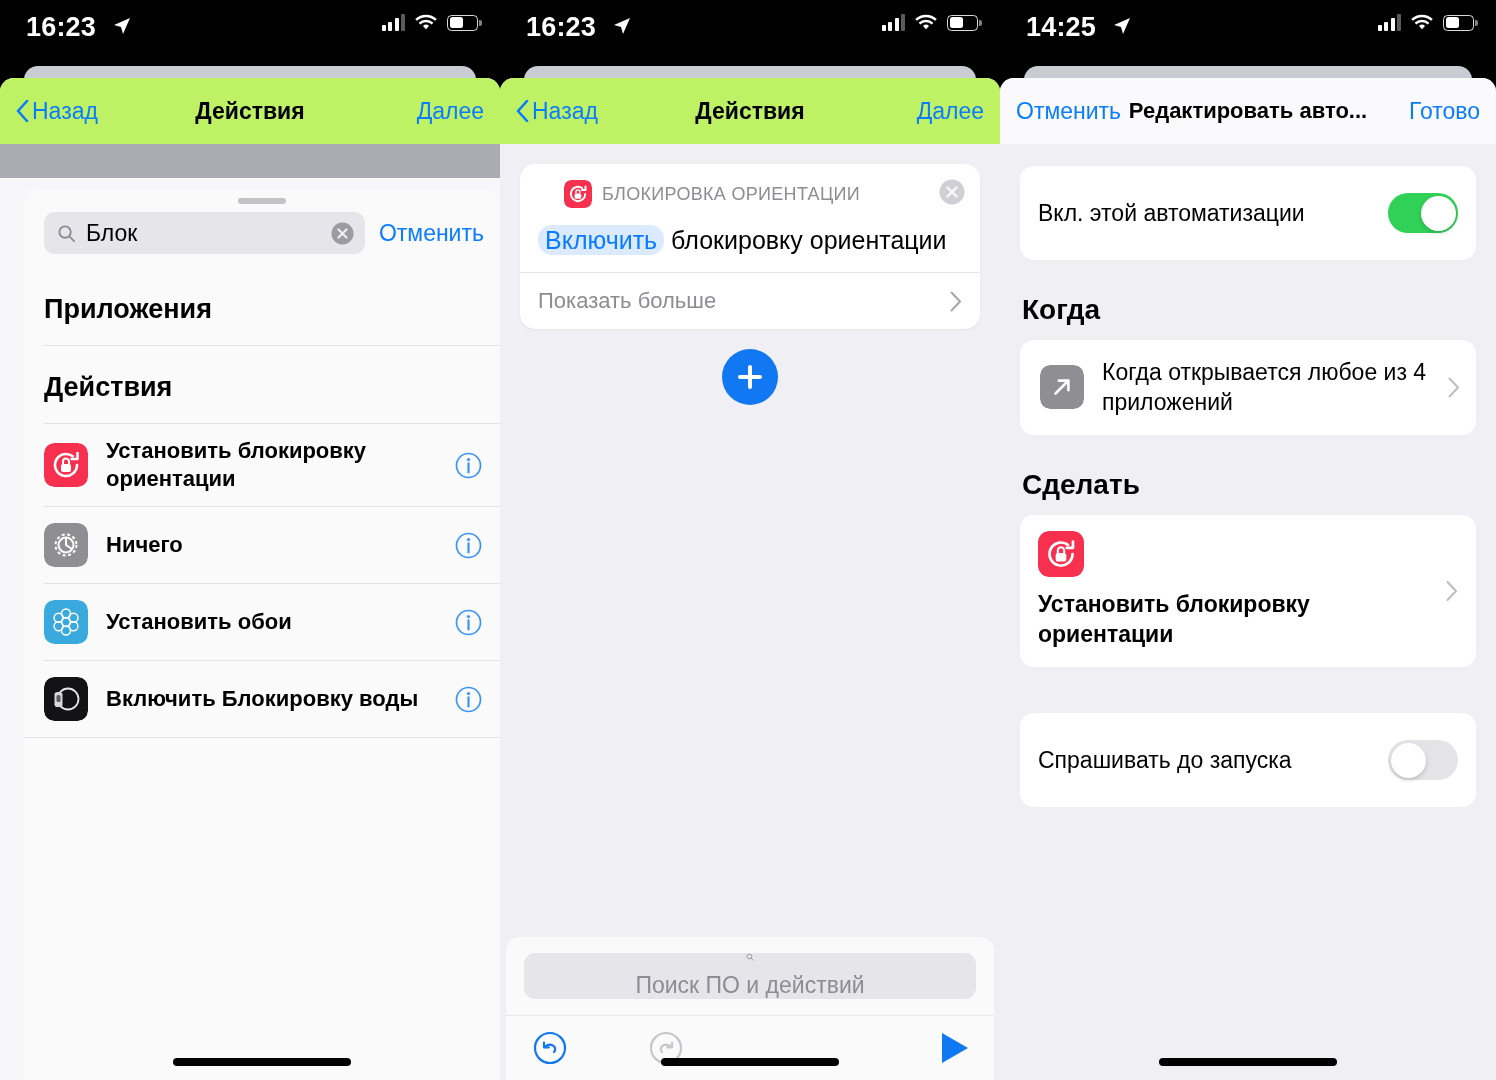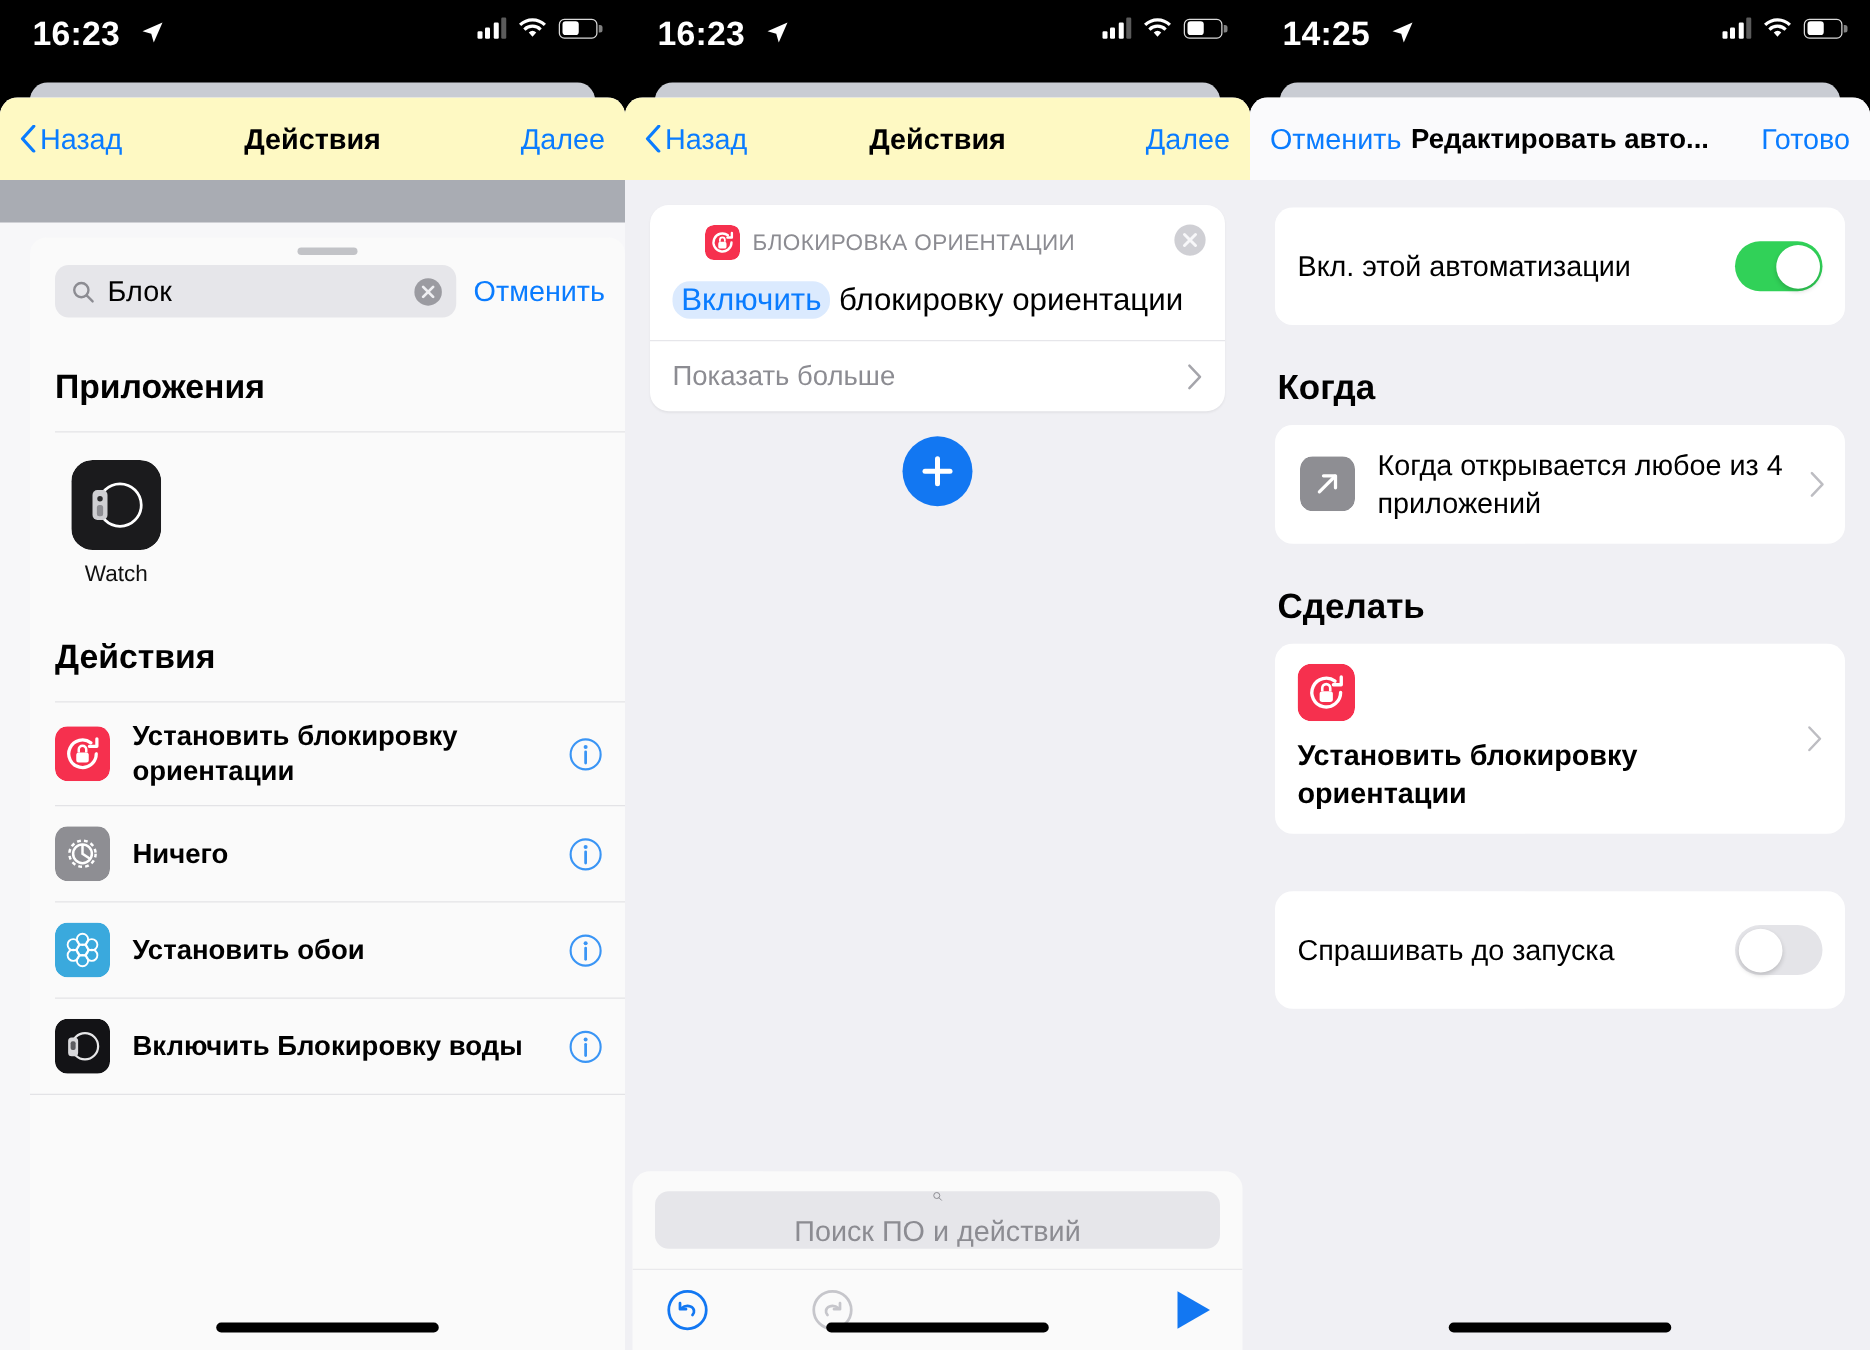--- a/index.html
+++ b/index.html
@@ -26,21 +26,21 @@
   .bars i:nth-child(4){height:17px;background:#5b5b5b;}
   .batt{position:relative;width:31px;height:16px;border:1.8px solid rgba(255,255,255,.85);border-radius:4.5px;box-sizing:border-box;}
   .batt::after{content:"";position:absolute;right:-4.5px;top:4.5px;width:2.5px;height:6px;background:rgba(255,255,255,.5);border-radius:0 2px 2px 0;}
   .batt u{position:absolute;left:1.6px;top:1.6px;bottom:1.6px;width:45%;background:#fff;border-radius:2.5px;display:block;}
 
   
   .backsheet{position:absolute;top:66px;left:24px;right:24px;height:60px;background:#c9ccd3;border-radius:14px 14px 0 0;z-index:5;}
   .sheet{position:absolute;top:78px;left:0;right:0;bottom:0;background:#f7f7f9;border-radius:14px 14px 0 0;z-index:10;overflow:hidden;}
 
   
-  .navbar{position:relative;height:66px;background:#fef9c3;display:flex;align-items:center;justify-content:space-between;padding:0 16px;box-sizing:border-box;}
+  .navbar{position:relative;height:66px;background:#bef264;display:flex;align-items:center;justify-content:space-between;padding:0 16px;box-sizing:border-box;}
   .navbar.plain{background:#fafafc;}
   .nav-left,.nav-right{display:flex;align-items:center;font-size:23px;color:#0a7cff;white-space:nowrap;}
   .nav-left{gap:3px;}
   .chev-back{width:13px;height:22px;flex:0 0 auto;}
   .nav-title{position:absolute;left:0;right:0;text-align:center;font-size:23px;font-weight:700;color:#000;pointer-events:none;}
   .nav-title.p3{font-size:22px;}
   .nav-rel{position:relative;}
 
   
   .graybar{height:34px;background:#a9acb3;}
@@ -174,34 +174,20 @@
                 <circle cx="12.5" cy="12.5" r="11" fill="#9b9ba1"></circle>
                 <path d="M8.5 8.5l8 8M16.5 8.5l-8 8" stroke="#efeff2" stroke-width="2.2" stroke-linecap="round"></path>
               </svg>
           </div>
           <div class="cancel-link">Отменить</div>
         </div>
 
         <div class="sec-head">Приложения</div>
         <div class="hr"></div>
 
-        <div class="appsrow">
-          <div class="appcell">
-            <div class="appicon">
-              <svg viewBox="0 0 72 72" width="72" height="72">
-                  <rect width="72" height="72" rx="17" fill="#1b1b1d"></rect>
-                  <circle cx="39" cy="36" r="17" stroke="#fff" stroke-width="2.2" fill="none"></circle>
-                  <rect x="17" y="24" width="12" height="24" rx="4" fill="#cfcfd2"></rect>
-                  <circle cx="23" cy="31" r="2.2" fill="#2c2c2e"></circle>
-                  <rect x="20.5" y="36" width="5" height="9" rx="2" fill="#8e8e93"></rect>
-                </svg>
-            </div>
-            <div class="appname">Watch</div>
-          </div>
-        </div>
 
         <div class="sec-head">Действия</div>
         <div class="hr"></div>
 
         <div class="arow">
           <div class="aicon">
             <svg viewBox="0 0 44 44" width="44" height="44">
                 <rect width="44" height="44" rx="10" fill="#f6304e"></rect>
                 <path d="M33 22a11 11 0 1 1-4.3-8.7" stroke="#fff" stroke-width="2.6" fill="none" stroke-linecap="round"></path>
                 <path d="M33.5 10v6h-6" stroke="#fff" stroke-width="2.6" fill="none" stroke-linecap="round" stroke-linejoin="round"></path>

